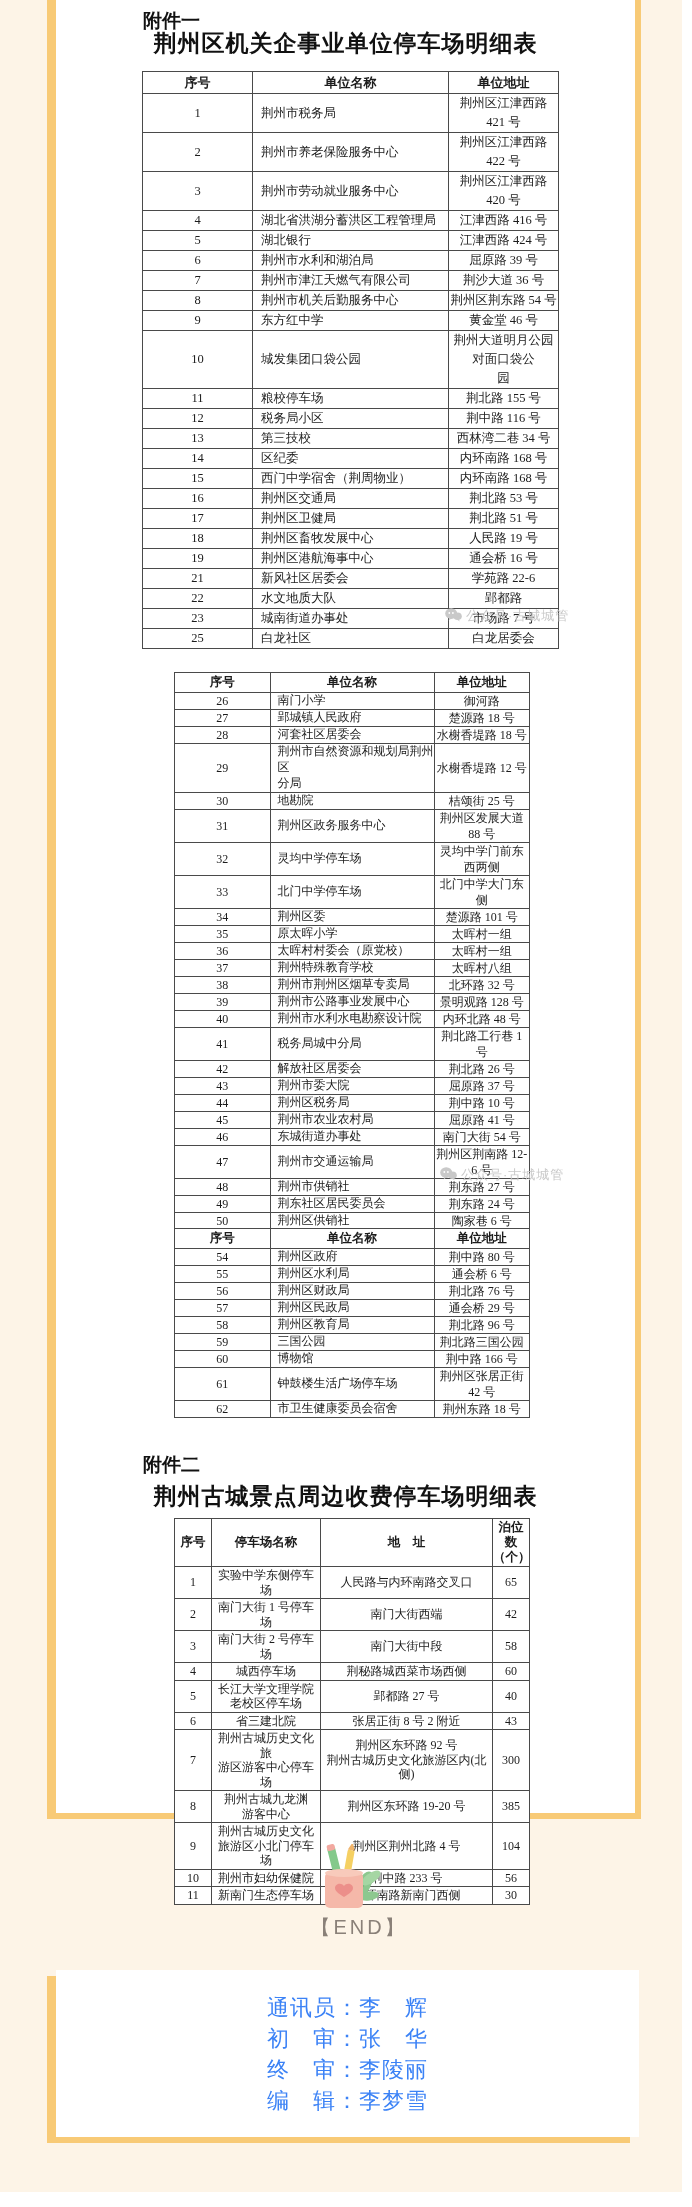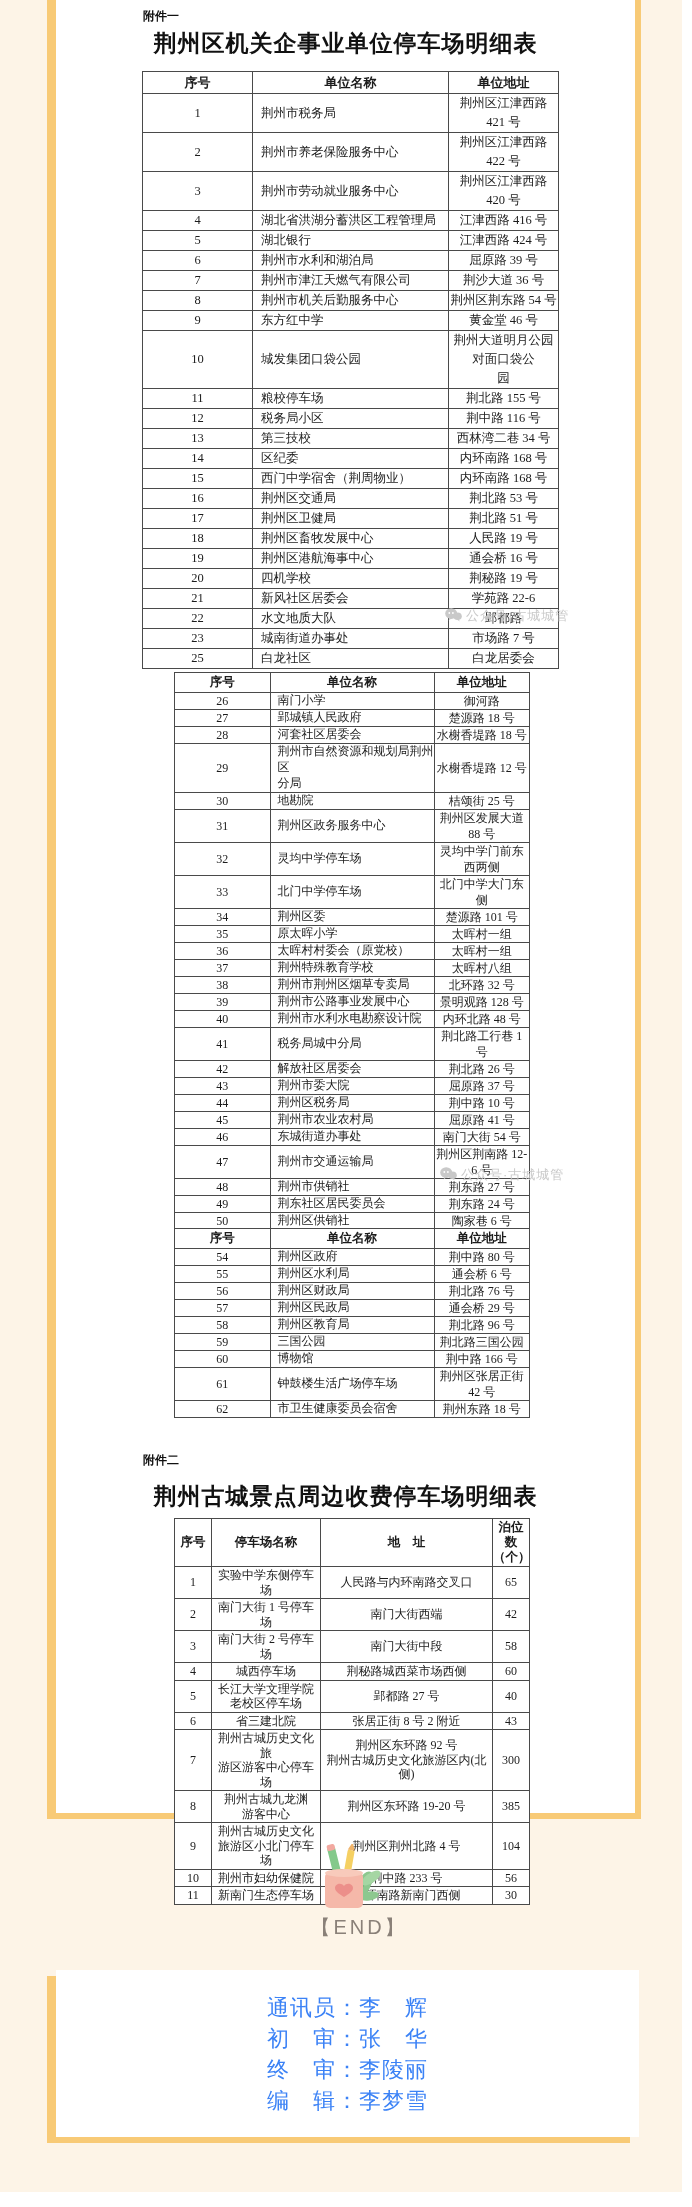--- a/index.html
+++ b/index.html
@@ -12,21 +12,21 @@
 
   
   .main-card {
     position:absolute; left:47px; top:0; width:594px; height:1819px;
     background:#ffffff;
     border-left:9px solid var(--accent,#f8ca76);
     border-right:6px solid var(--accent,#f8ca76);
     border-bottom:6px solid var(--accent,#f8ca76);
   }
   .att-label { position:absolute; left:87px; font-family:"Liberation Sans","DejaVu Sans",sans-serif;
-    font-weight:bold; font-size:12px; color:#111; }
+    font-weight:bold; font-size:19px; color:#111; }
   .doc-title { position:absolute; left:0; width:100%; text-align:center;
     font-weight:bold; font-size:23px; color:#111; letter-spacing:1px; }
 
   table { border-collapse:collapse; table-layout:fixed; position:absolute; background:#fff; }
   th,td { border:1px solid #4a4a4a; color:#1c1c1c; white-space:pre-line; overflow:hidden; }
   th { font-family:"Liberation Sans","DejaVu Sans",sans-serif; font-weight:bold; text-align:center; }
   td { text-align:center; }
 
   .tbl1 { left:86px; top:71px; width:417px; font-size:12.5px; }
   .tbl1 th { line-height:21px; font-size:13px; }
@@ -182,25 +182,20 @@
           </tr>
           <tr>
             <td>18</td>
             <td>荆州区畜牧发展中心</td>
             <td>人民路 19 号</td>
           </tr>
           <tr>
             <td>19</td>
             <td>荆州区港航海事中心</td>
             <td>通会桥 16 号</td>
-          </tr>
-          <tr>
-            <td>20</td>
-            <td>四机学校</td>
-            <td>荆秘路 19 号</td>
           </tr>
           <tr>
             <td>21</td>
             <td>新风社区居委会</td>
             <td>学苑路 22-6</td>
           </tr>
           <tr>
             <td>22</td>
             <td>水文地质大队</td>
             <td>郢都路</td>

